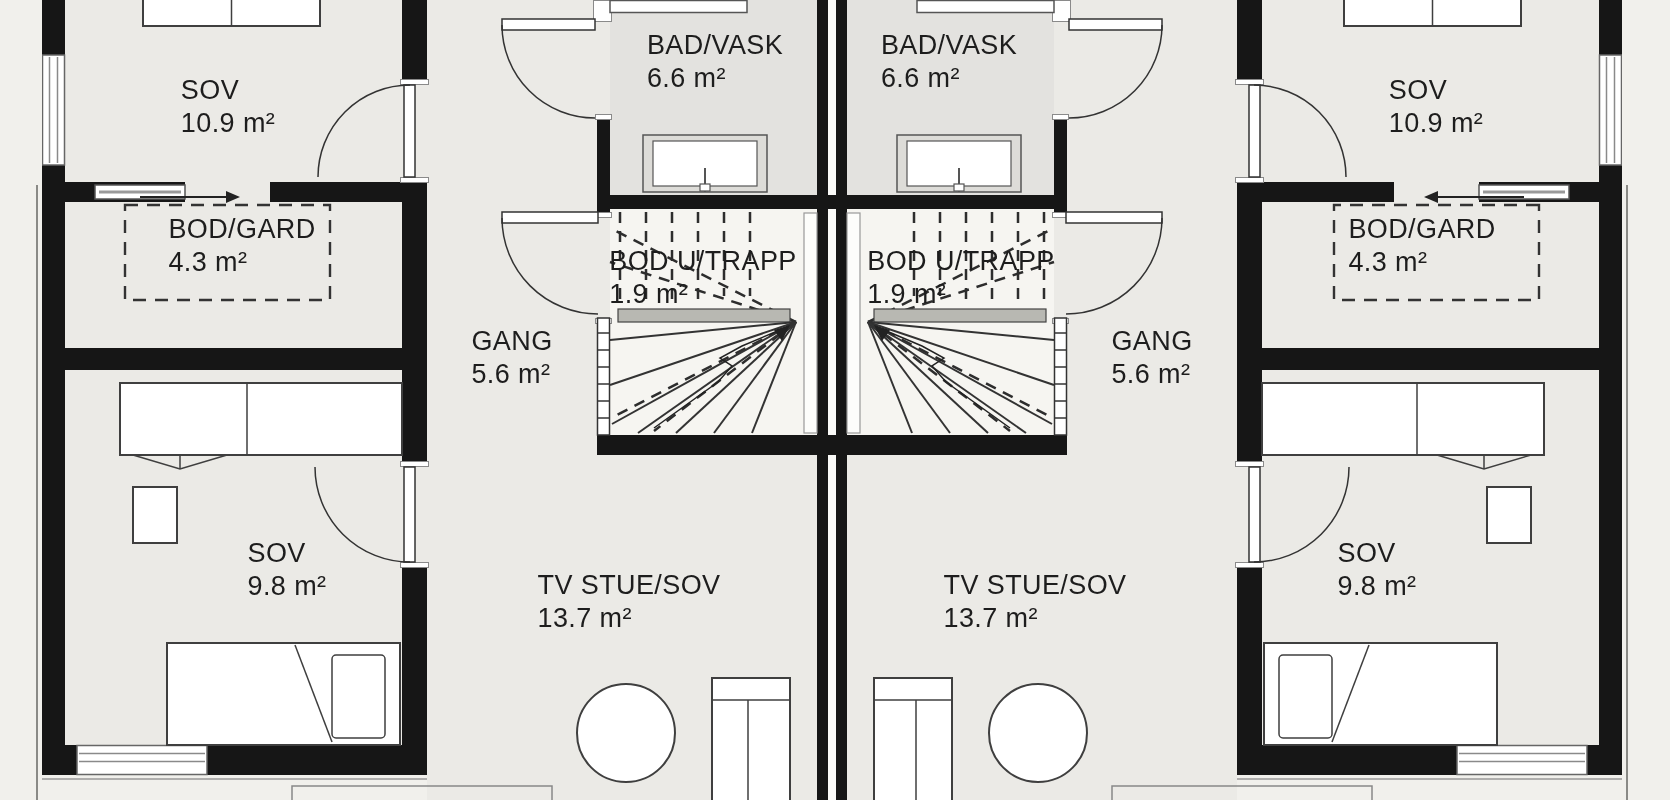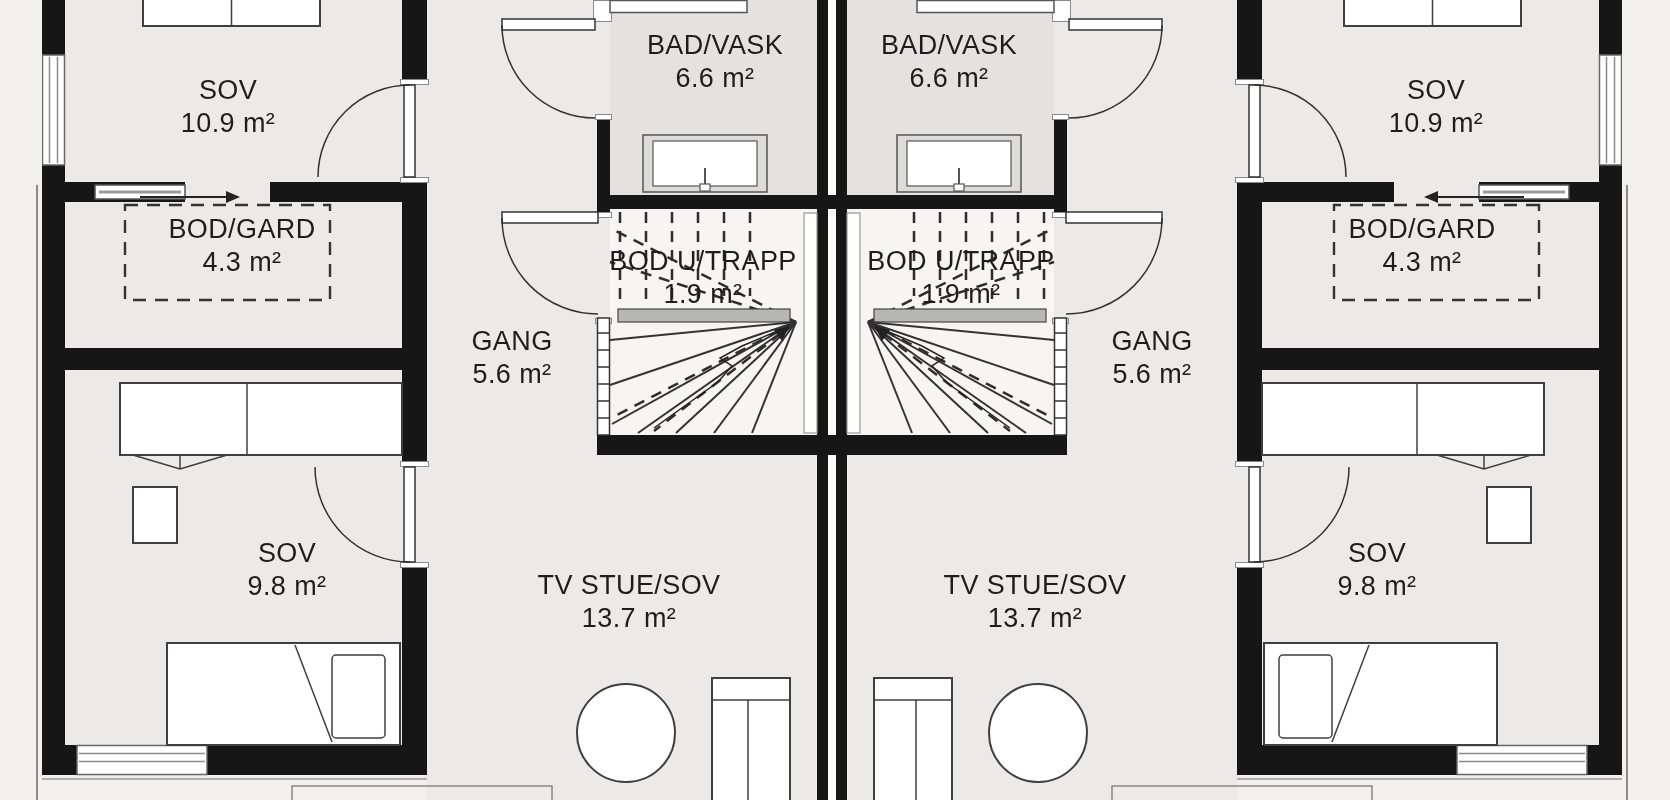--- a/index.html
+++ b/index.html
@@ -7,21 +7,21 @@
          font-family:"Liberation Sans", sans-serif;}
   .unit{position:absolute;top:0;left:42px;width:790px;height:800px;}
   .unit.mirrored{left:832px;transform:scaleX(-1);}
   .fl{position:absolute;}
   .f-base{background:#ebeae6;}
   .f-bad{background:#e3e2df;}
   .f-stair{background:#f6f5f1;}
   .w{position:absolute;background:#161616;}
   .jamb{position:absolute;background:#ffffff;border:1px solid #8a8a8a;box-sizing:border-box;}
   .geo{position:absolute;left:0;top:0;width:790px;height:800px;}
-  .room-label{position:absolute;transform:translate(-50%,-50%);text-align:center;
+  .room-label{position:absolute;transform:translate(-50%,-50%);
     color:#1d1d1d;font-size:27px;line-height:1.22;letter-spacing:.4px;white-space:nowrap;}
   .room-label span{display:block;}
   .ovl{position:absolute;}
   .gap{background:#fafaf8;}
   .overhang{background:#8a8a86;}
 </style>
 </head>
 <body>
 
 <div id="stage">

